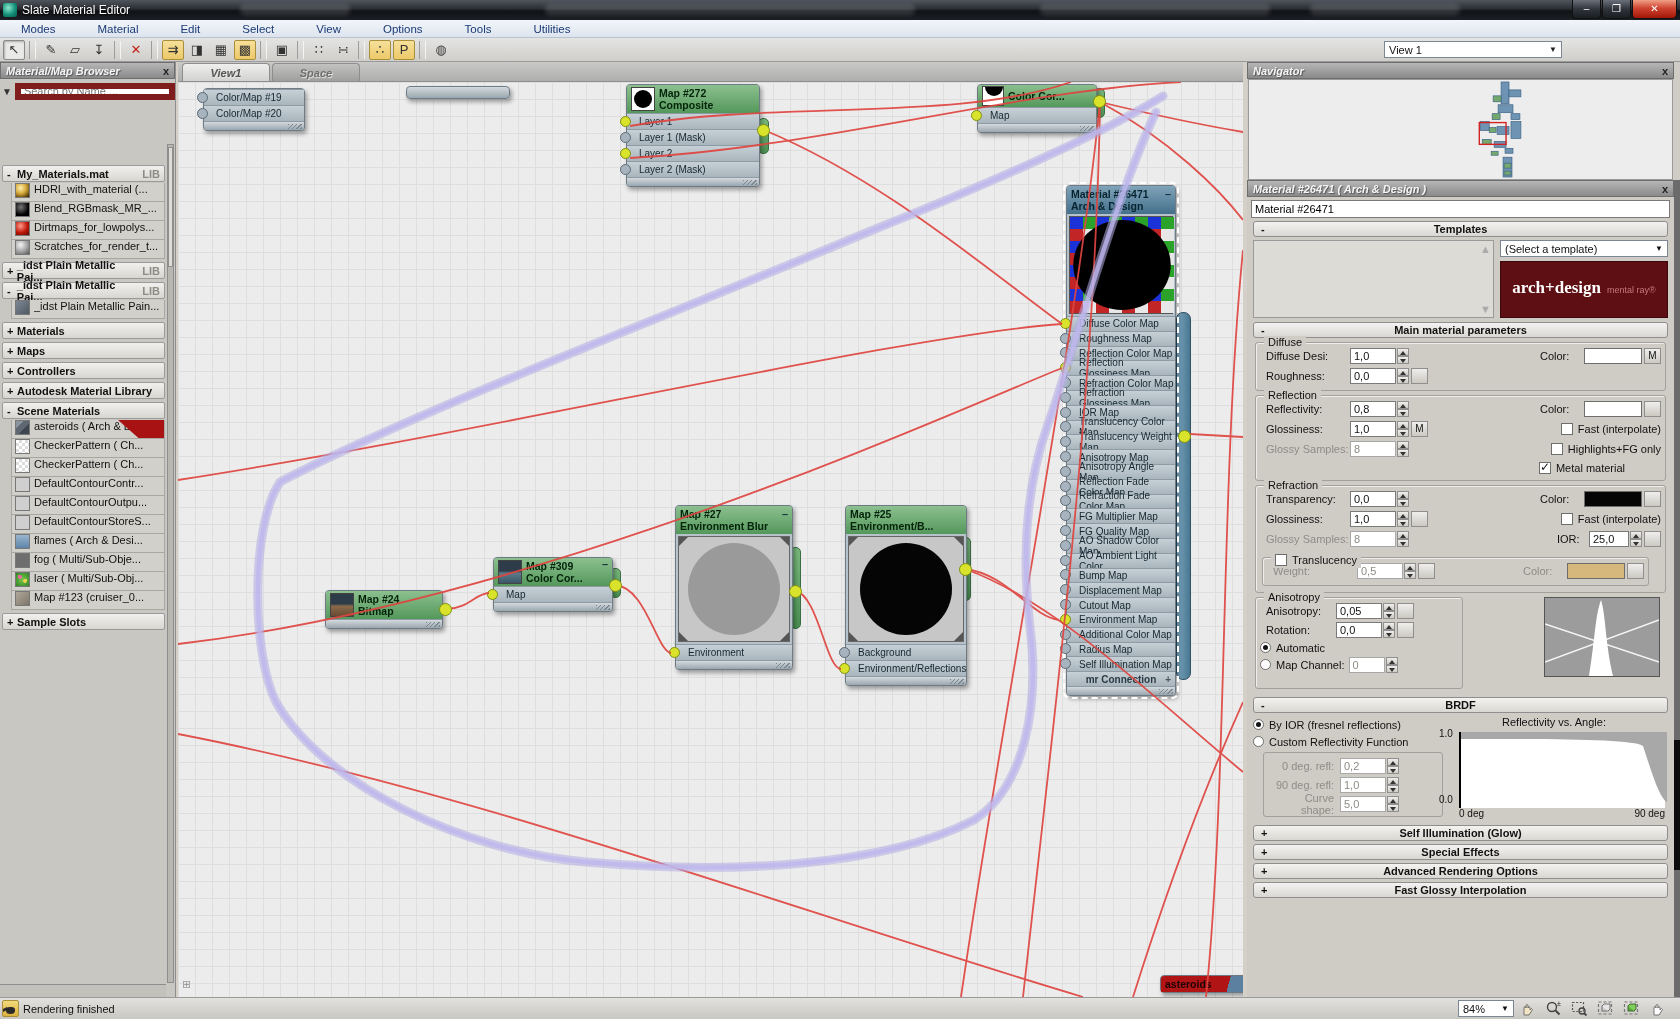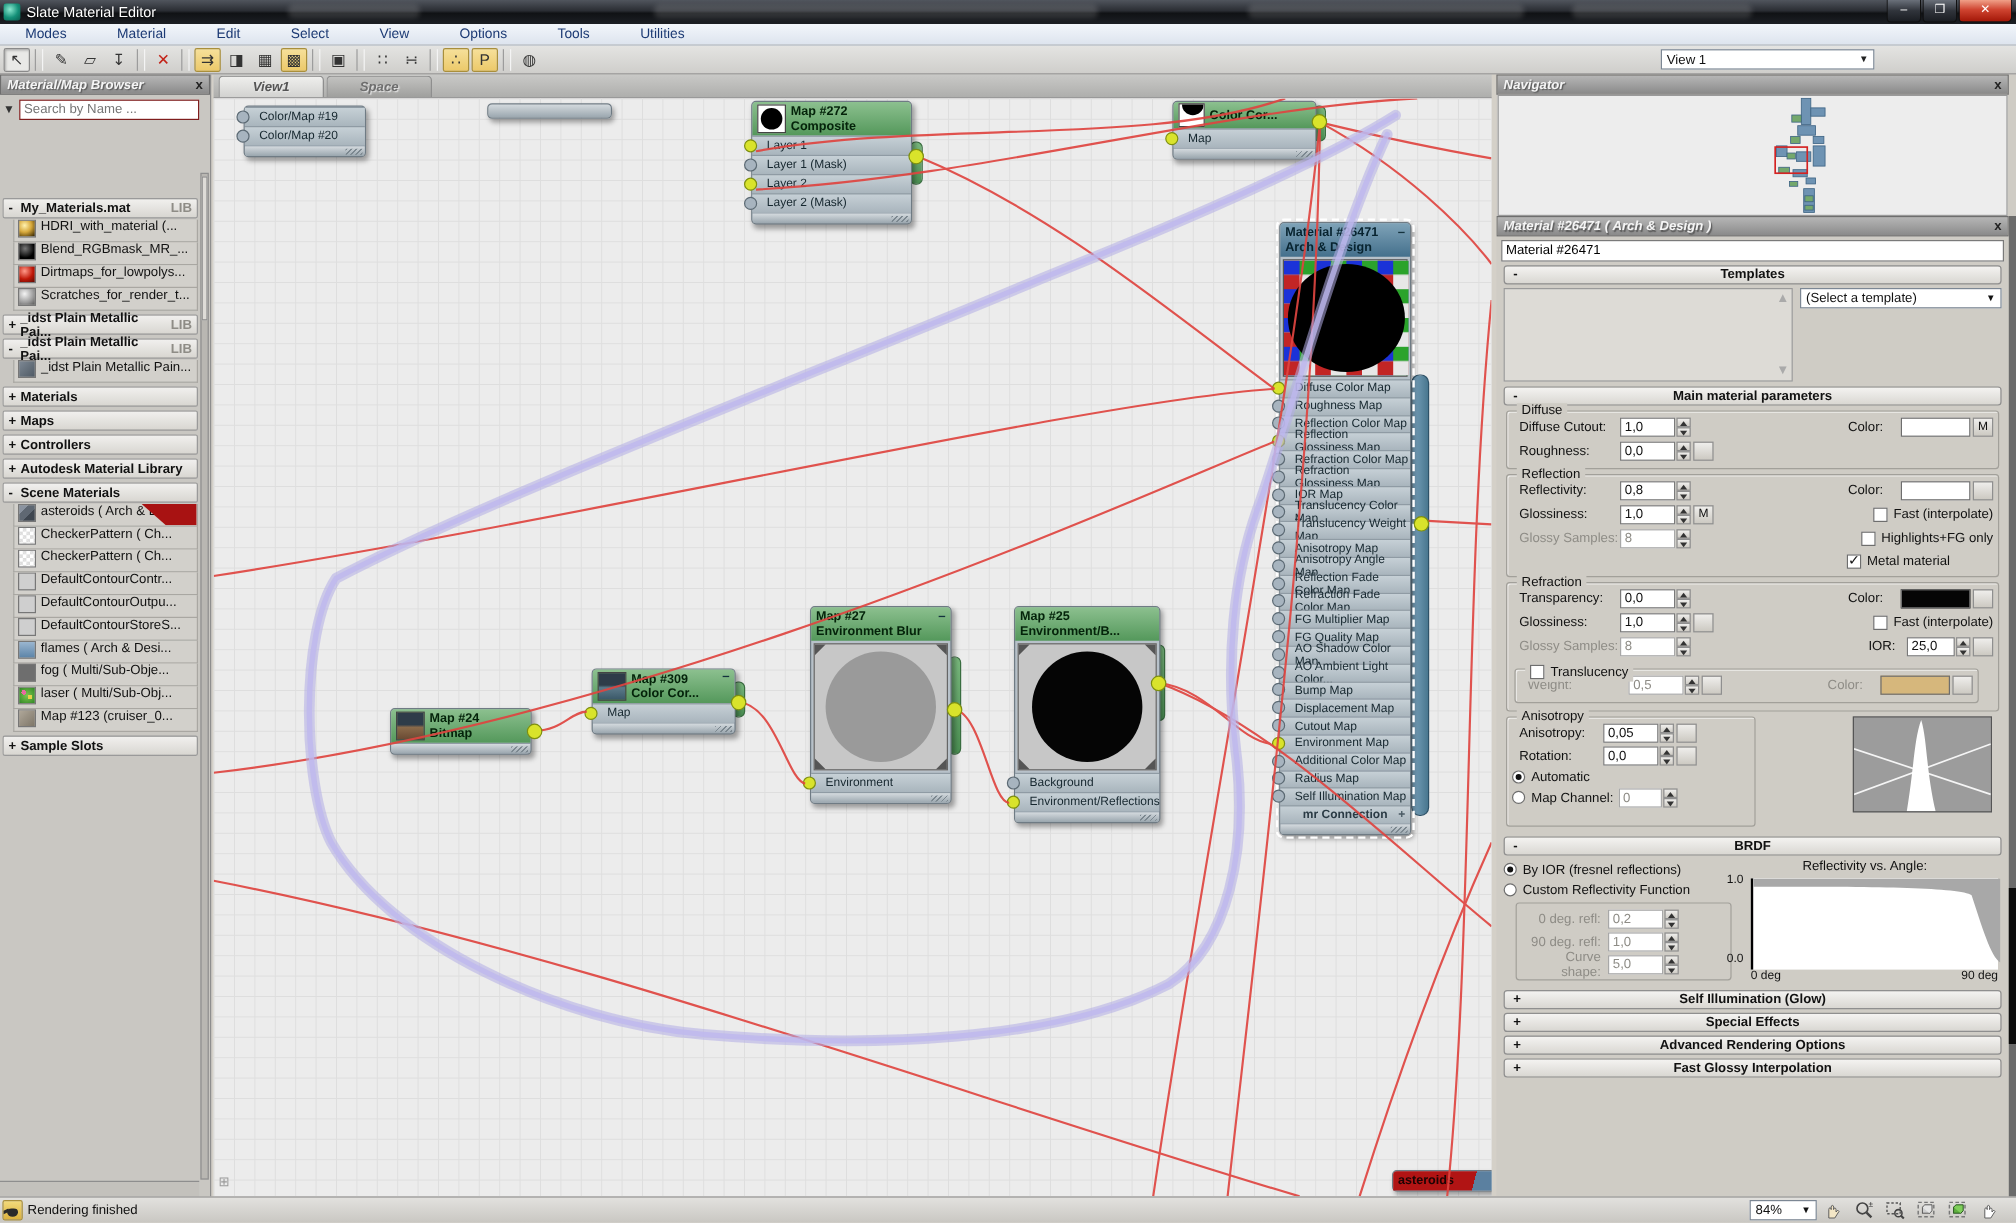--- a/index.html
+++ b/index.html
@@ -31,21 +31,21 @@
   .viewsel .car{margin-left:auto;font-size:8px;color:#222}
 
   
   .phead{height:17px;background:linear-gradient(#b6b6b6,#8a8a8a);border:1px solid #6e6e6e;color:#f5f5f5;font-weight:bold;font-style:italic;display:flex;align-items:center;padding:0 5px;text-shadow:1px 1px 1px #555}
   .phead .x{margin-left:auto;font-style:normal;color:#222;text-shadow:none;font-weight:bold;font-size:11px}
 
   
   .browser{position:absolute;left:0;top:62px;width:176px;bottom:22px;background:#c9c7c2;border-right:1px solid #8e8e8e;z-index:40}
   .searchrow{display:flex;align-items:center;margin:3px 9px 3px 2px;height:18px}
   .funnel{width:13px;height:13px;margin-right:3px;color:#333;font-size:10px;line-height:13px;text-align:center}
-  .searchrow input{flex:1;height:17px;border:1px solid #7f1d1d;font-size:11px;padding:0 3px;font-family:inherit}
+  .searchrow input{flex:1;height:17px;border:6px solid #7f1d1d;font-size:11px;padding:0 3px;font-family:inherit}
   .bscroll{position:absolute;right:1px;top:82px;bottom:14px;width:7px;background:#b9b7b2;border:1px solid #8e8e8e}
   .bscroll .th{position:absolute;left:0;right:0;top:2px;height:120px;background:#dedcd7;border:1px solid #8e8e8e}
   .bhscroll{position:absolute;left:0;bottom:0;height:13px;right:9px;background:#c3c1bc;border-top:1px solid #8e8e8e}
   .bgroups{position:absolute;left:2px;right:10px;top:100px;bottom:16px;overflow:hidden}
   .bgh{height:17px;background:linear-gradient(#f1f0ee,#d8d6d1);border:1px solid #9a9a9a;border-radius:2px;margin:3px 0 1px 0;display:flex;align-items:center;padding:0 4px;font-weight:bold}
   .bgh .sign{width:10px;display:inline-block}
   .bgh .badge{margin-left:auto;color:#8e8c86;font-weight:bold}
   .bitem{height:19px;margin-left:9px;background:#d2d0cb;border:1px solid #a9a7a2;border-top:0;display:flex;align-items:flex-start;padding:0 3px;position:relative;overflow:hidden;white-space:nowrap}
   .bthumb{width:15px;height:15px;margin-right:4px;border:1px solid #777;flex:0 0 auto}
   .blbl{overflow:hidden;white-space:nowrap}
@@ -733,32 +733,36 @@
     <div class="rbody" style="display:flex;gap:6px;height:78px">
       <div style="flex:1;background:#dddbd6;border:1px solid #9a9a9a;position:relative" data-name="template-preview-list">
         <span style="position:absolute;right:2px;top:2px;color:#aaa">▲</span>
         <span style="position:absolute;right:2px;bottom:2px;color:#aaa">▼</span>
       </div>
       <div style="width:168px;display:flex;flex-direction:column">
         <div style="height:17px;background:#fff;border:1px solid #7c8794;display:flex;align-items:center;padding:0 4px" data-name="template-dropdown">
           <span>(Select a template)</span>
             <span style="margin-left:auto;font-size:8px">▼</span>
         </div>
+        <div style="flex:1;margin-top:4px;background:#5e0f13;border:1px solid #3c080b;display:flex;align-items:baseline;justify-content:center;gap:6px;padding-top:16px" data-name="arch-design-banner">
+          <span style="color:#fff;font-family:'Liberation Serif',serif;font-weight:bold;font-size:17px">arch+design</span>
+          <span style="color:#c87878;font-size:9px">mental ray®</span>
+        </div>
       </div>
     </div>
 
     <div class="roll" data-name="rollout-main-parameters">
       <span class="sign">-</span><span>Main material parameters</span>
     </div>
     <div class="rbody">
 
       <div class="fset" data-name="diffuse-group">
         <span class="fleg">Diffuse</span>
         <div class="prow">
-          <span class="plab">Diffuse Cutout:</span>
+          <span class="plab">Diffuse Desi:</span>
           <span class="num" data-name="diffuse-level-input">1,0</span>
           <span class="spin" data-name="diffuse-level-spinner">
               <i class="up"></i>
               <i class="dn"></i>
             </span>
           <span class="rgt">
             <span style="width:40px">Color:</span>
             <span class="swatch" data-name="diffuse-color-swatch"></span>
             <span class="mapbtn" data-name="diffuse-color-map-button">M</span>
           </span>

